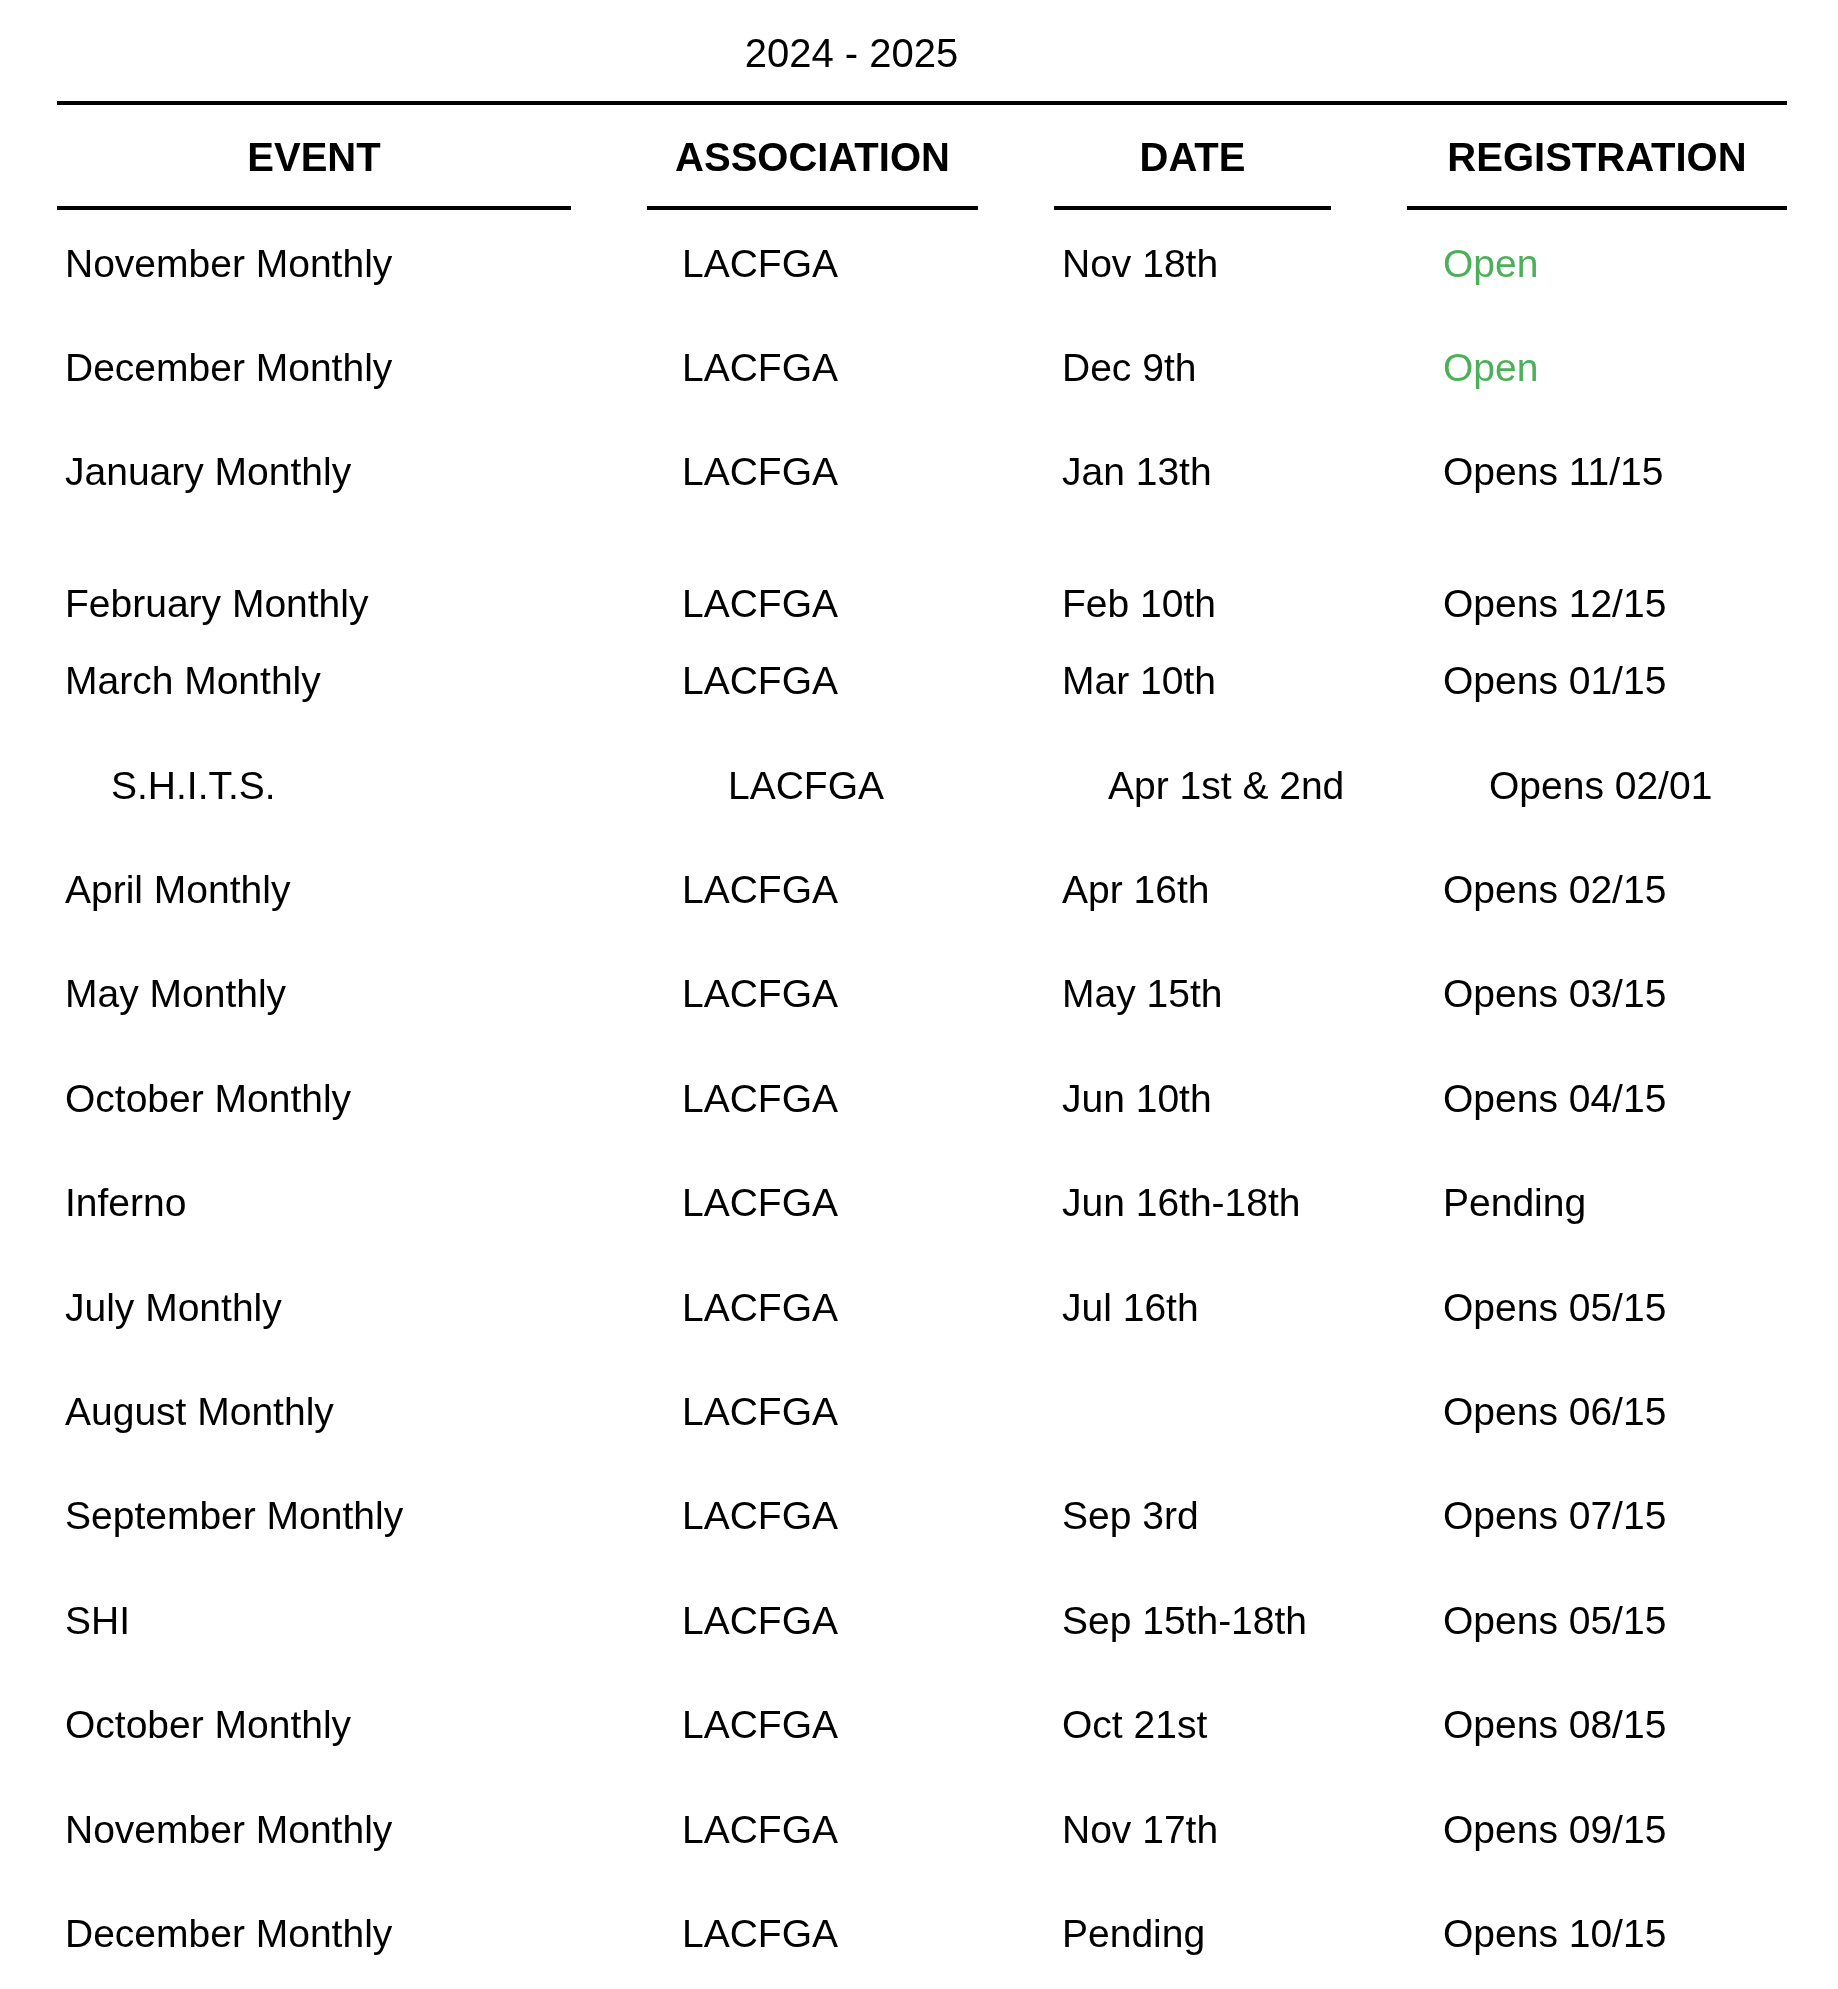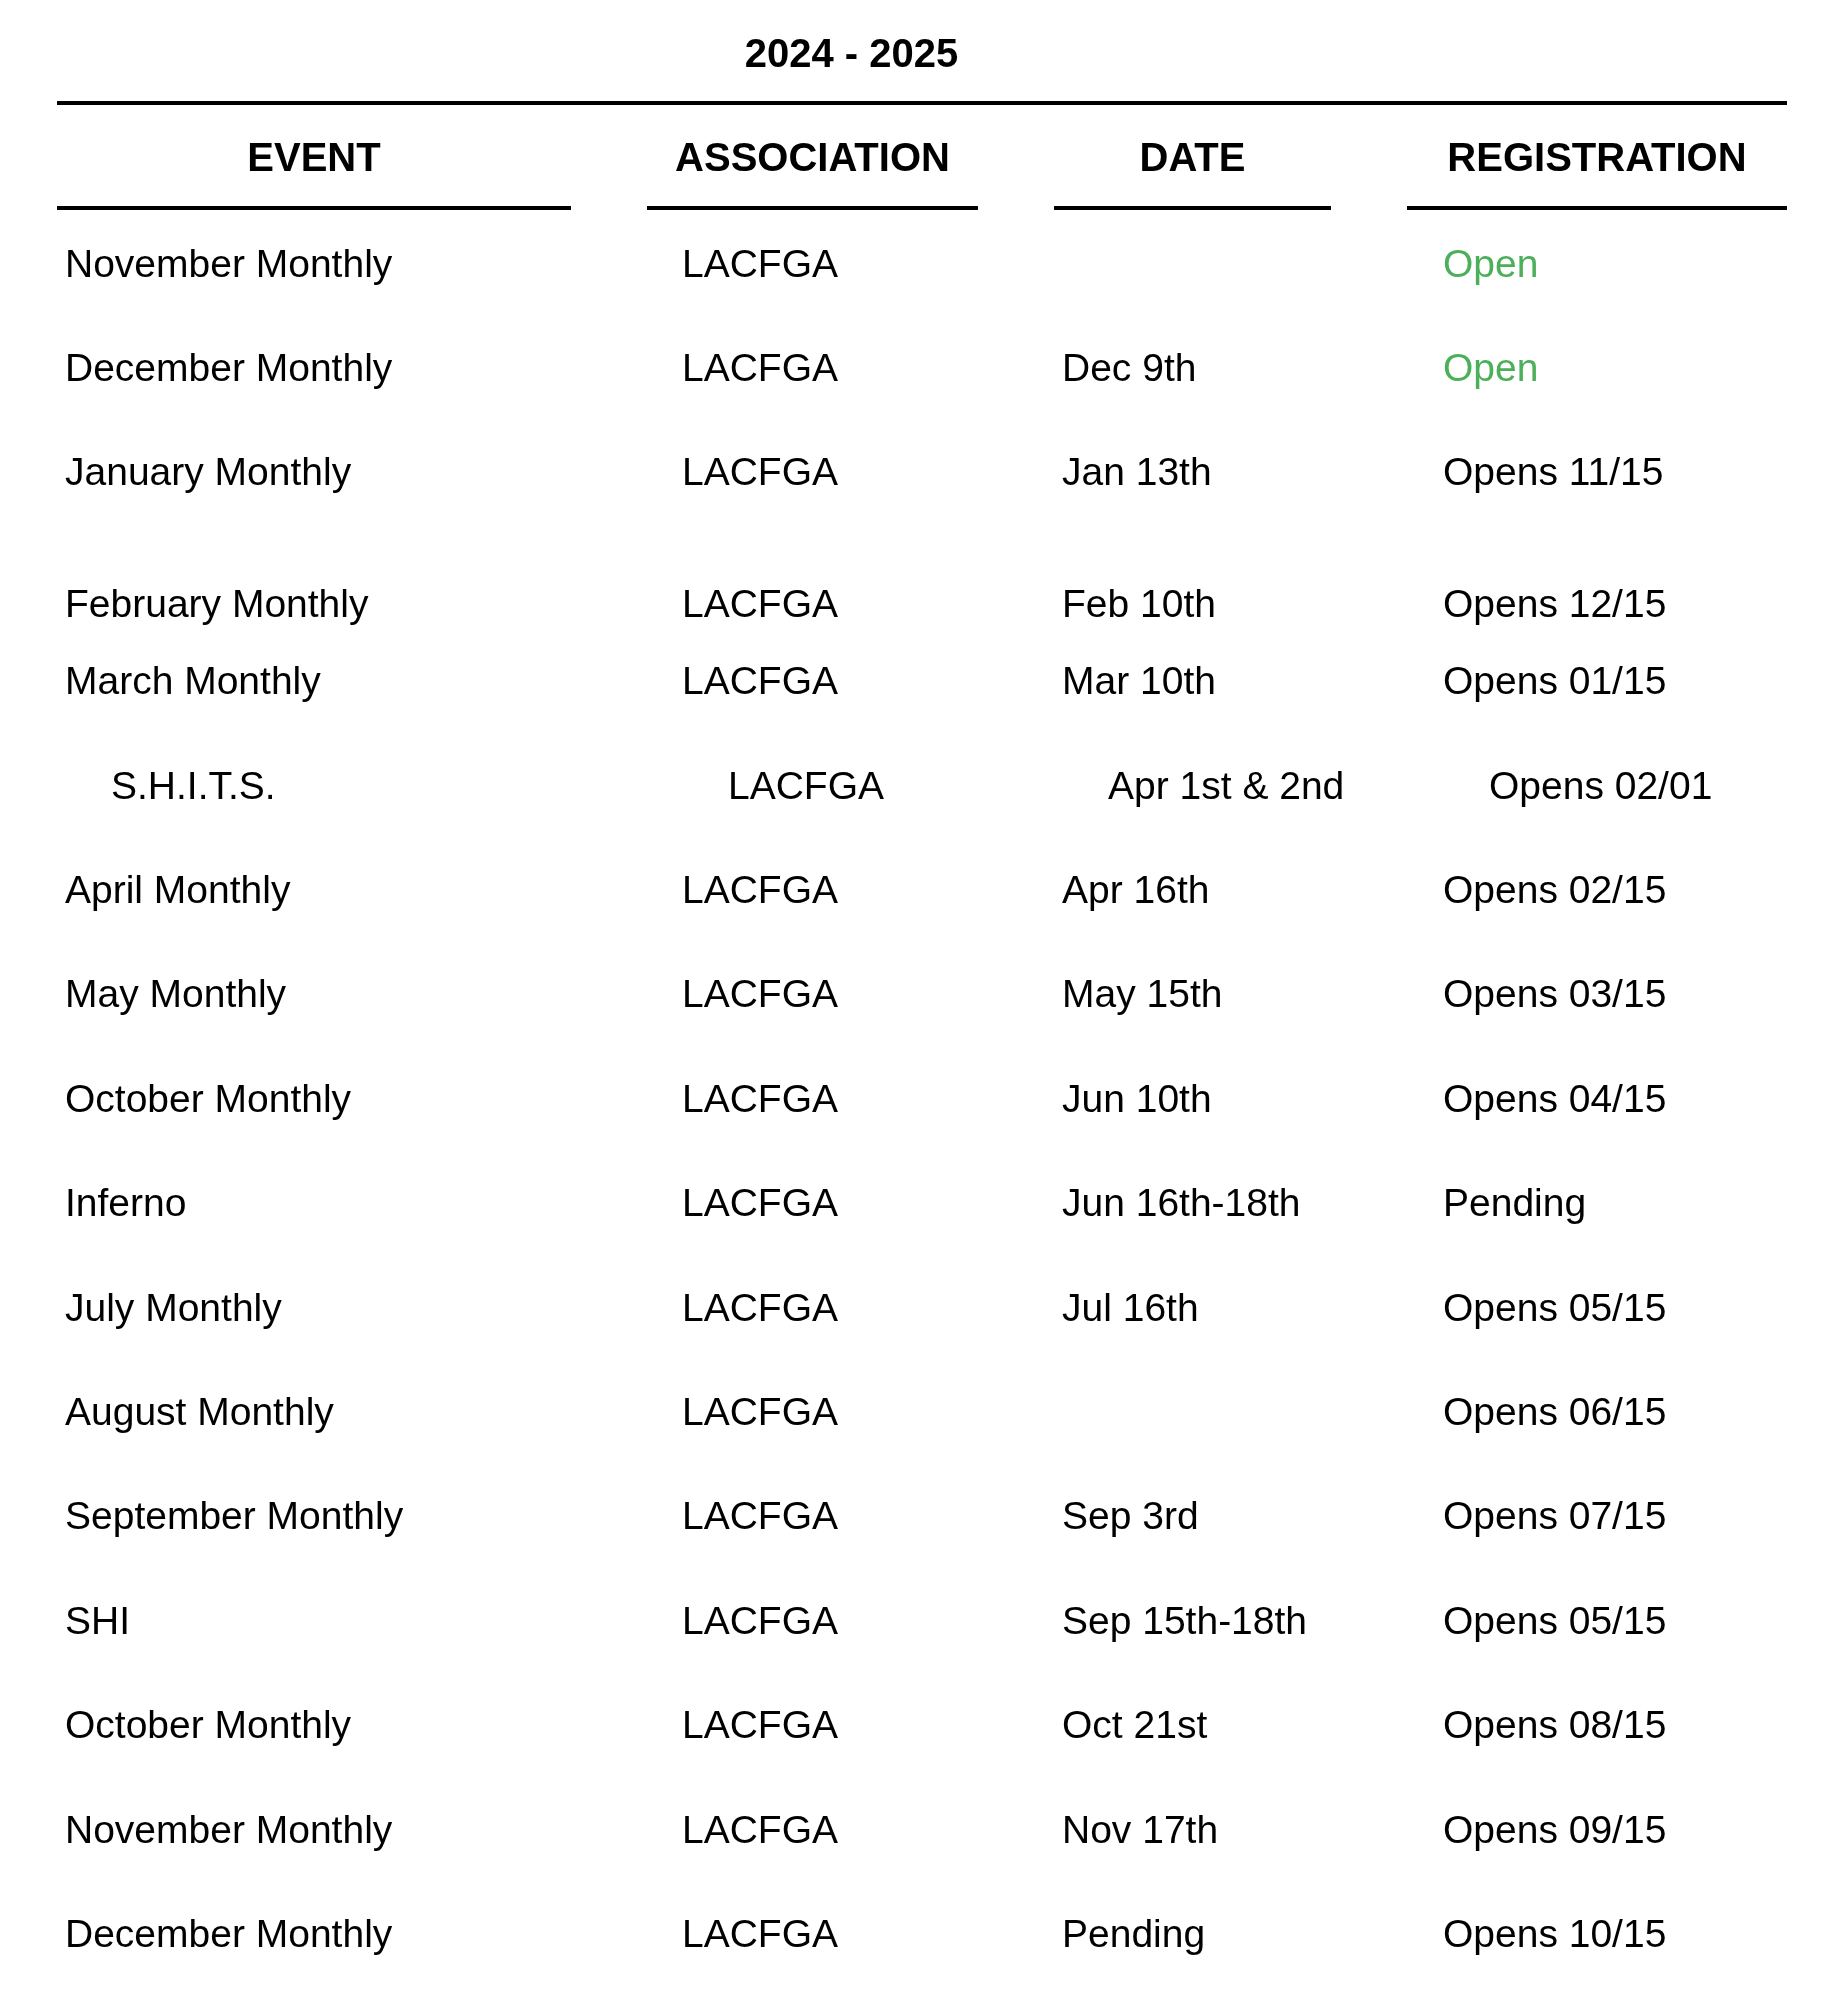--- a/index.html
+++ b/index.html
@@ -2,21 +2,21 @@
 <html><head>
   <meta charset="utf-8">
   <style>
     html, body { margin: 0; padding: 0; background: #ffffff; }
     body {
       width: 1839px; height: 1990px; position: relative; overflow: hidden;
       font-family: "Liberation Sans", "DejaVu Sans", sans-serif; color: #000;
     }
     .title {
       position: absolute; left: 0; width: 1703px; top: 29px;
-      text-align: center; font-weight: bold; font-size: 40px; line-height: 49px;
+      text-align: center; font-weight: normal; font-size: 40px; line-height: 49px;
     }
     .top-rule {
       position: absolute; left: 57px; width: 1730px; top: 101px; height: 3.9px; background: #000;
     }
     .col-head {
       position: absolute; top: 133px; height: 49px; line-height: 49px;
       text-align: center; font-weight: bold; font-size: 40px;
     }
     .col-rule {
       position: absolute; top: 206px; height: 3.9px; background: #000;
@@ -46,20 +46,21 @@
 
 <div class="col-rule" style="left:57px;width:514px;"></div>
 <div class="col-rule" style="left:647px;width:331px;"></div>
 <div class="col-rule" style="left:1054px;width:277px;"></div>
 <div class="col-rule" style="left:1407px;width:380px;"></div>
 
 <div class="rows" id="rows">
     <div class="row" style="top: 212px;">
       <div class="cell c-event">November Monthly</div>
       <div class="cell c-assoc">LACFGA</div>
+      <div class="cell c-date">Nov 18th</div>
       <div class="cell c-reg open" style="color: rgb(76, 175, 90);">Open</div>
     </div>
     <div class="row" style="top: 316px;">
       <div class="cell c-event">December Monthly</div>
       <div class="cell c-assoc">LACFGA</div>
       <div class="cell c-date">Dec 9th</div>
       <div class="cell c-reg open" style="color: rgb(76, 175, 90);">Open</div>
     </div>
     <div class="row" style="top: 420px;">
       <div class="cell c-event">January Monthly</div>

